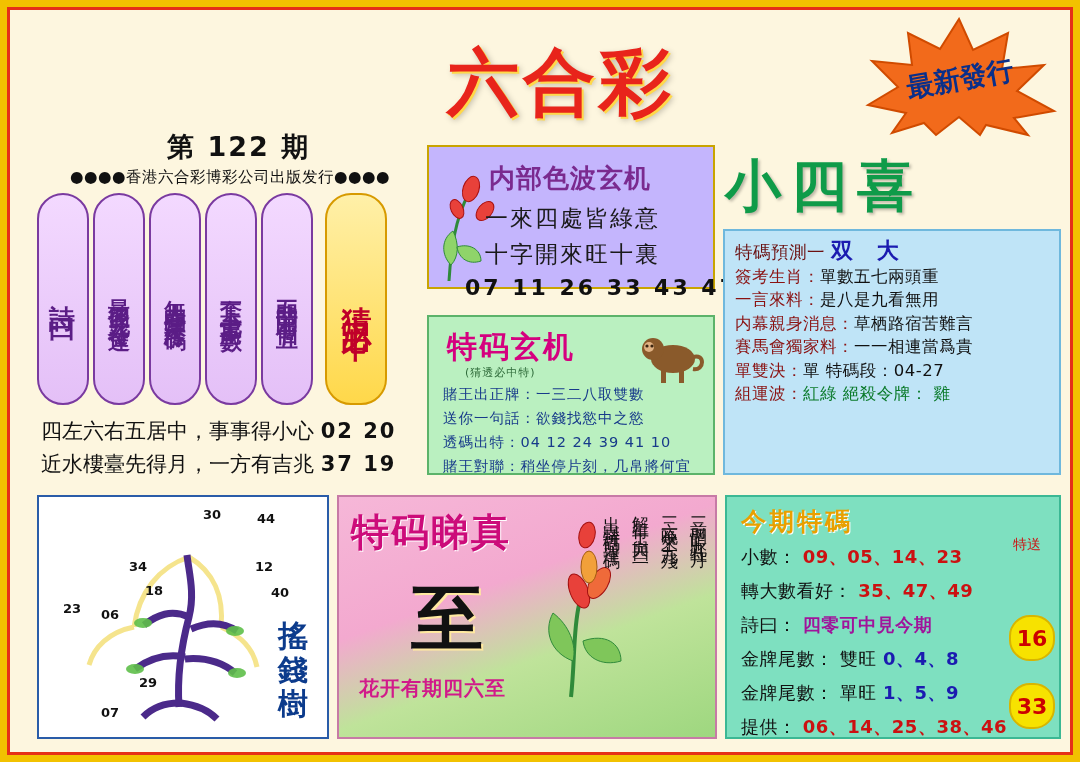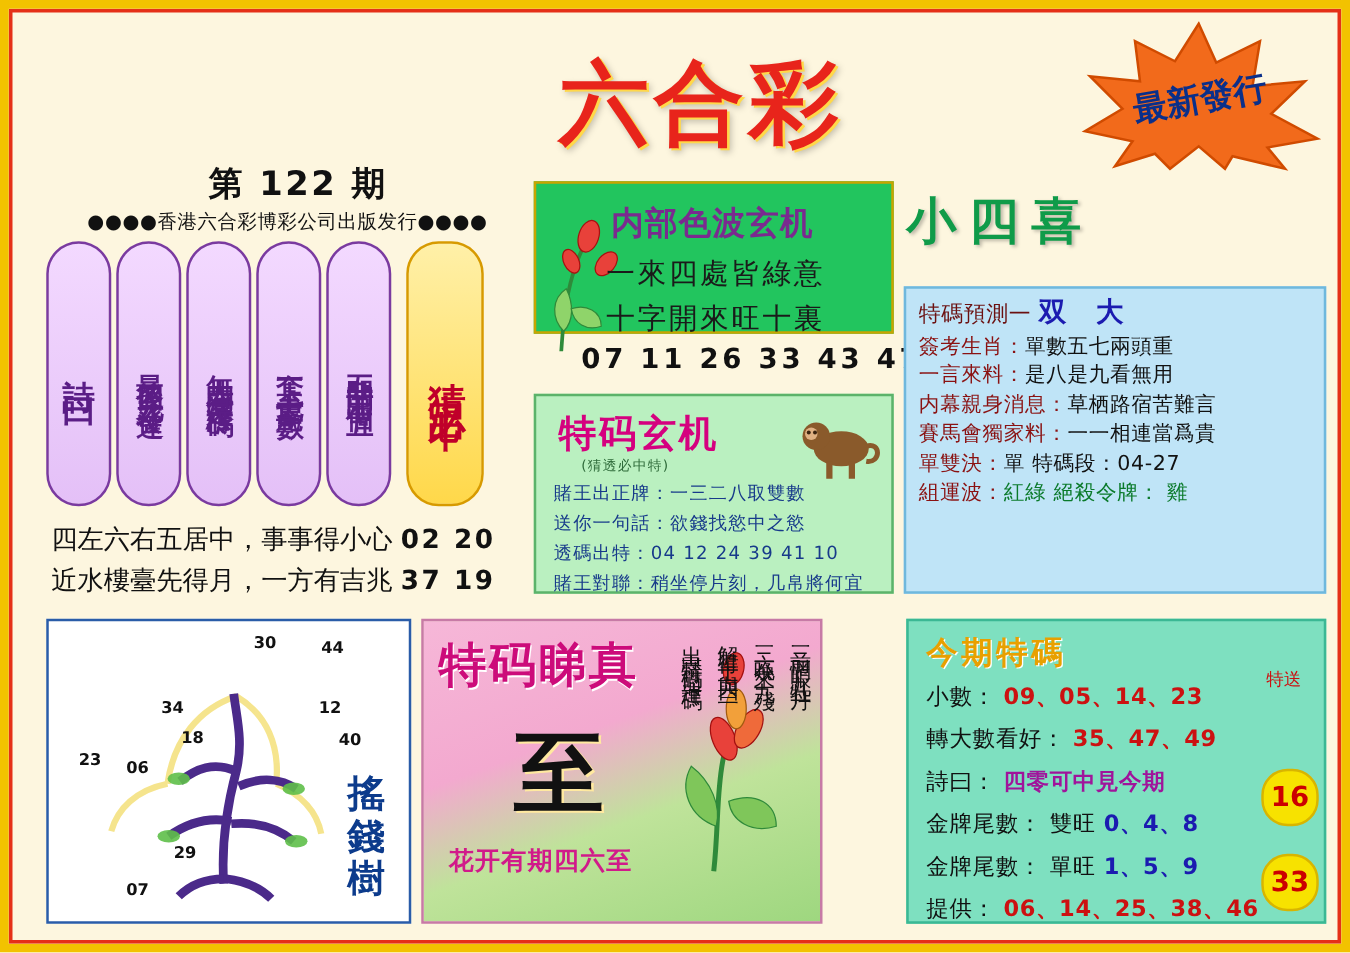--- a/index.html
+++ b/index.html
@@ -35,21 +35,21 @@
   }
   .burst svg{position:absolute;left:0;top:0;}
   .burst-text{
     position:absolute;left:18px;top:44px;width:160px;text-align:center;
     font-size:27px;font-weight:bold;color:#0a2f8a;
     transform:rotate(-10deg);
     white-space:nowrap;
   }
   .title-sub{
     position:absolute;left:718px;top:142px;
-    font-size:40px;font-weight:bold;color:#0f9b49;
+    font-size:56px;font-weight:bold;color:#0f9b49;
     letter-spacing:10px;white-space:nowrap;
     text-shadow:2px 2px 3px rgba(0,0,0,.25);
     font-family:Liberation Serif, serif;
   }
   .issue{
     position:absolute;left:160px;top:122px;
     font-size:27px;font-weight:bold;color:#111;
     letter-spacing:2px;
   }
   .pub{
@@ -81,22 +81,22 @@
     background:linear-gradient(180deg,#fff0a8,#ffd84a);
     font-size:30px;letter-spacing:8px;
   }
   .poem-lines{
     position:absolute;left:34px;top:408px;width:390px;
     font-size:21px;color:#111;line-height:33px;
   }
   .poem-lines .num{font-weight:bold;letter-spacing:2px;}
   
   .boxY{
-    position:absolute;left:420px;top:138px;width:288px;height:122px;
-    background:#22c55e;border:2px solid #c9a400;box-sizing:border-box;
+    position:absolute;left:420px;top:138px;width:288px;height:144px;
+    background:#c4b5fd;border:2px solid #c9a400;box-sizing:border-box;
   }
   .boxY .t{
     position:absolute;left:60px;top:14px;
     font-size:26px;font-weight:bold;color:#7a2a8f;letter-spacing:1px;
     white-space:nowrap;
   }
   .boxY .l1{
     position:absolute;left:56px;top:56px;font-size:23px;color:#1a1a1a;
     letter-spacing:2px;white-space:nowrap;
   }
@@ -156,21 +156,21 @@
   }
   .boxTree .label{
     position:absolute;right:14px;bottom:16px;
     font-size:30px;font-weight:bold;color:#0c3b8c;
     writing-mode:horizontal-tb;line-height:34px;text-align:center;
     width:40px;
   }
   .tnum{position:absolute;font-size:13px;font-weight:bold;color:#111;}
   
   .boxP{
-    position:absolute;left:330px;top:488px;width:321px;height:244px;
+    position:absolute;left:330px;top:488px;width:380px;height:244px;
     background:linear-gradient(160deg,#f6b7d8 0%,#f3a9cf 38%,#bfe39a 62%,#9ed77f 100%);
     border:2px solid #c77aa6;box-sizing:border-box;overflow:hidden;
   }
   .boxP .tm{
     position:absolute;left:12px;top:10px;font-size:38px;font-weight:bold;
     color:#cc0b7a;letter-spacing:2px;white-space:nowrap;
     text-shadow:1px 1px 0 #fff;
   }
   .boxP .zhi{
     position:absolute;left:72px;top:74px;font-size:72px;font-weight:bold;

